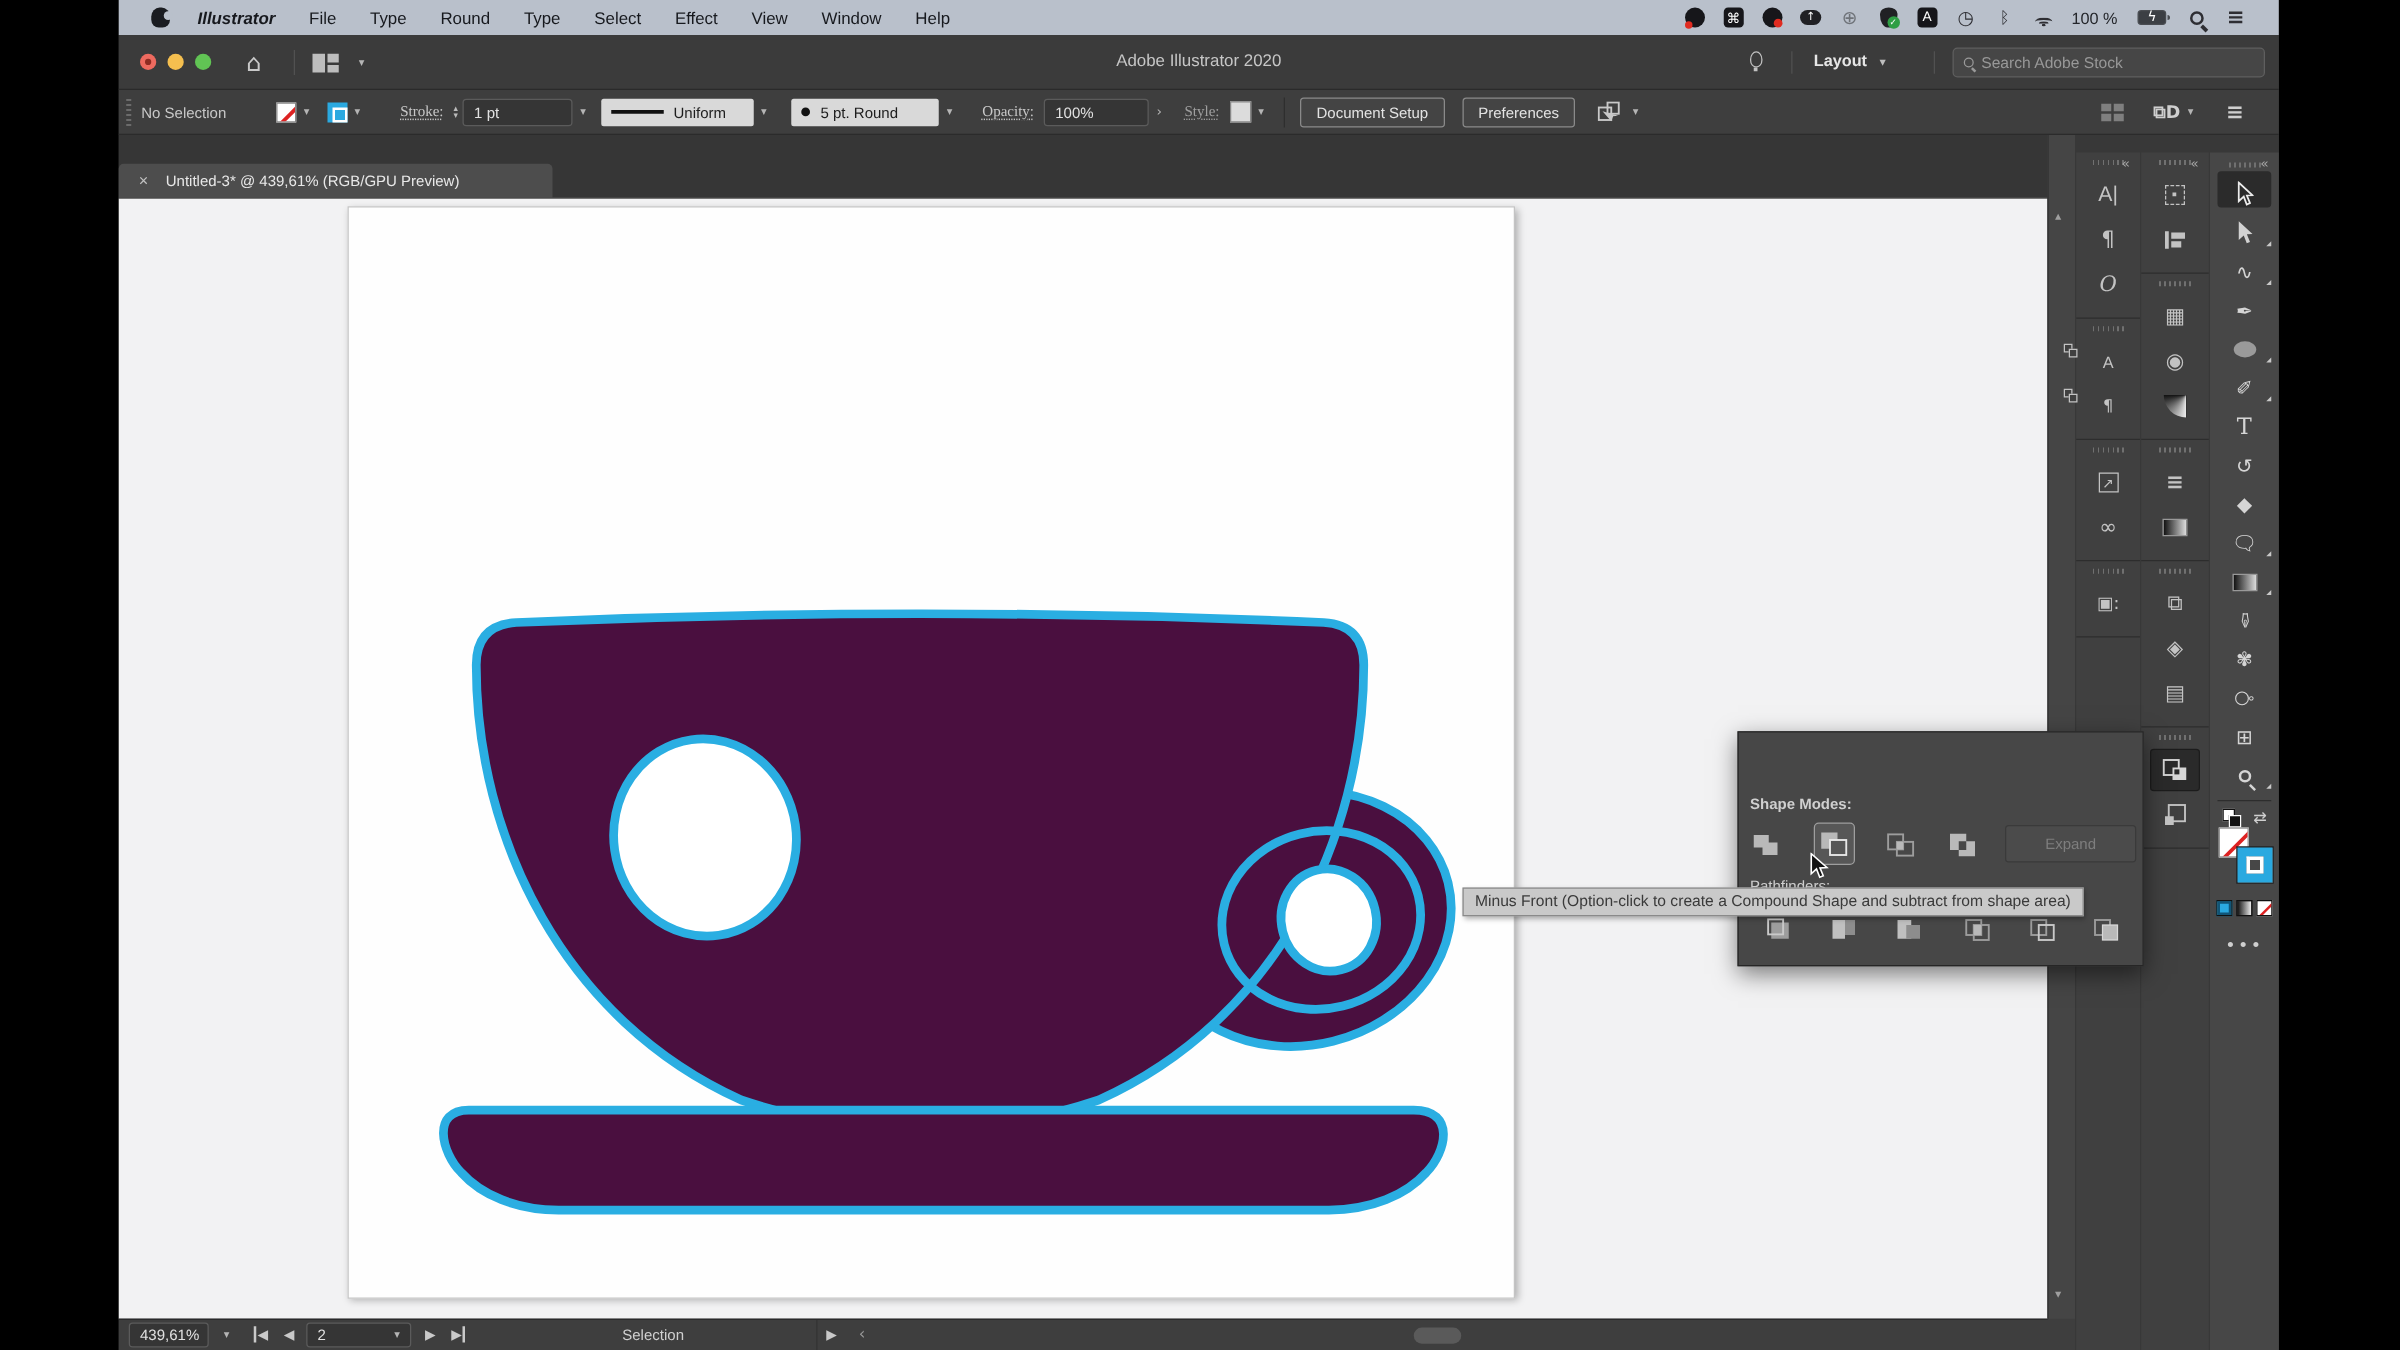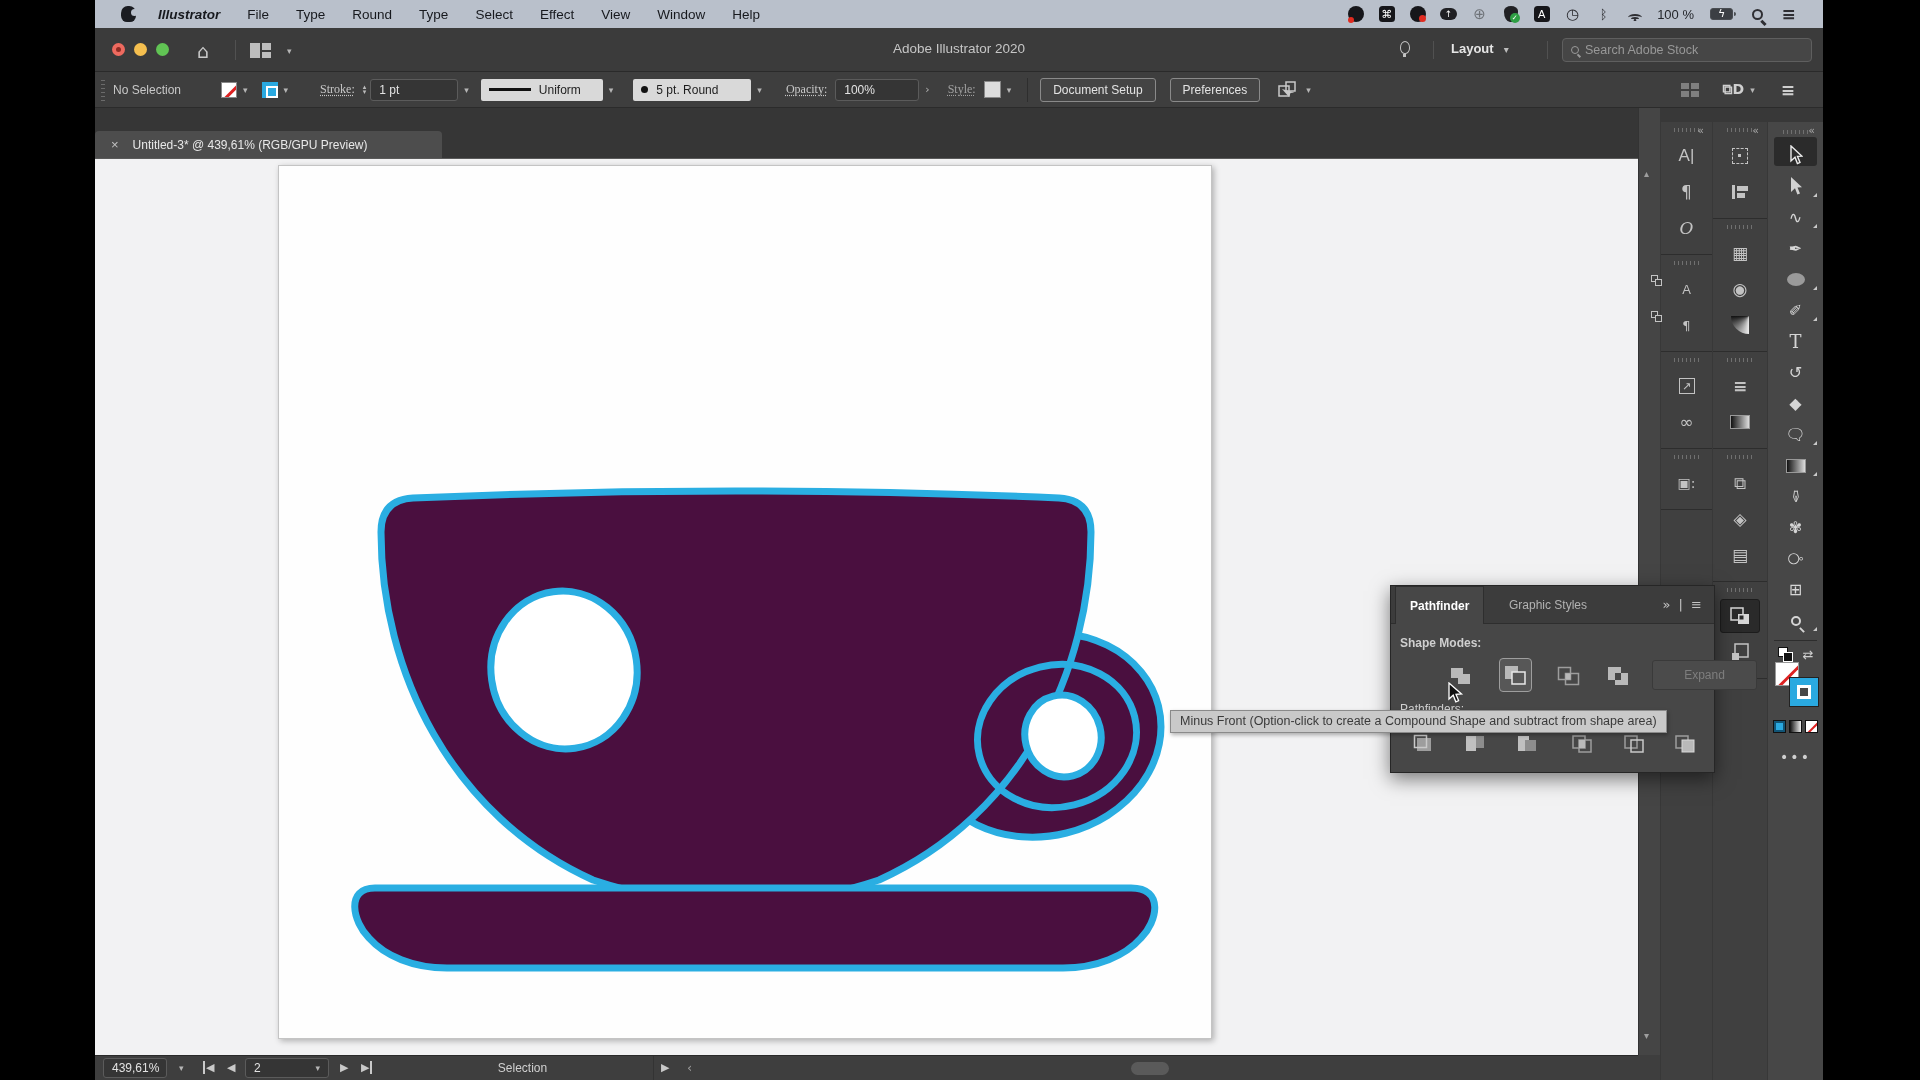--- a/index.html
+++ b/index.html
@@ -139,21 +139,21 @@
 
   
   #pf-panel { position:absolute; left:1295px; top:585px; width:325px; height:188px; background:#474747;
               border:1px solid #262626; box-shadow:0 6px 18px rgba(0,0,0,.5); z-index:30; color:#cfcfcf; font-size:12px; }
   #pf-tabs { position:relative; height:38px; background:#3c3c3c; border-bottom:1px solid #2e2e2e; }
   .pf-tab { position:absolute; top:0; height:38px; display:flex; align-items:center; padding:0 14px; }
   .pf-tab.active { left:4px; background:#474747; color:#fff; font-weight:bold; border:1px solid #2e2e2e; border-bottom:none; }
   .pf-tab.inactive { left:104px; color:#b2b2b2; }
   #pf-tabs .panelmenu { position:absolute; right:10px; top:11px; color:#c5c5c5; font-size:13px; letter-spacing:2px; }
   #pf-shape-label { position:absolute; left:9px; top:50px;font-weight:bold; }
-  #pf-row1 { position:absolute; left:0; top:72px; width:100%; height:36px;margin-left:48px; }
+  #pf-row1 { position:absolute; left:0; top:72px; width:100%; height:36px; }
   .pfi { position:absolute; top:8px; }
   #pf-minusfront-btn { position:absolute; left:60px; top:0px; width:33px; height:34px; background:#575757;
                        border:1px solid #9e9e9e; border-radius:4px; display:flex; align-items:center; justify-content:center; }
   #pf-expand { position:absolute; left:213px; top:2px; width:105px; height:30px; background:#4b4b4b; border:1px solid #3a3a3a;
                border-radius:3px; color:#7e7e7e; text-align:center; line-height:28px; }
   #pf-pathfinders-label { position:absolute; left:9px; top:116px; }
   #pf-row2 { position:absolute; left:0; top:148px; width:100%; height:30px; }
 
   
   #tooltip { position:absolute; left:1075px; top:710px; height:23px; background:#c9c9c9; border:1px solid #8a8a8a;
@@ -492,25 +492,20 @@
       </div>
       <div class="crow">
         <i class="c1"></i>
         <i class="c2"></i>
         <i class="c3"></i>
       </div>
       <div style="text-align:center;color:#cfcfcf;font-size:14px;letter-spacing:2px;margin-top:16px;" class="g">•••</div>
     </div>
 
     <div id="pf-panel">
-      <div id="pf-tabs">
-        <span class="pf-tab active">Pathfinder</span>
-        <span class="pf-tab inactive">Graphic Styles</span>
-        <span class="panelmenu g">» | ≡</span>
-      </div>
       <span id="pf-shape-label">Shape Modes:</span>
       <div id="pf-row1">
         <span class="pfi" style="left:10px;">
           <svg width="23" height="20">
               <path d="M2 2 h12 v6 h7 v10 H9 v-6 H2 Z" fill="#b9b9b9"></path>
             </svg>
         </span>
         <span id="pf-minusfront-btn">
           <svg width="23" height="20">
               <rect x="1" y="1" width="13" height="13" fill="#b9b9b9"></rect>

